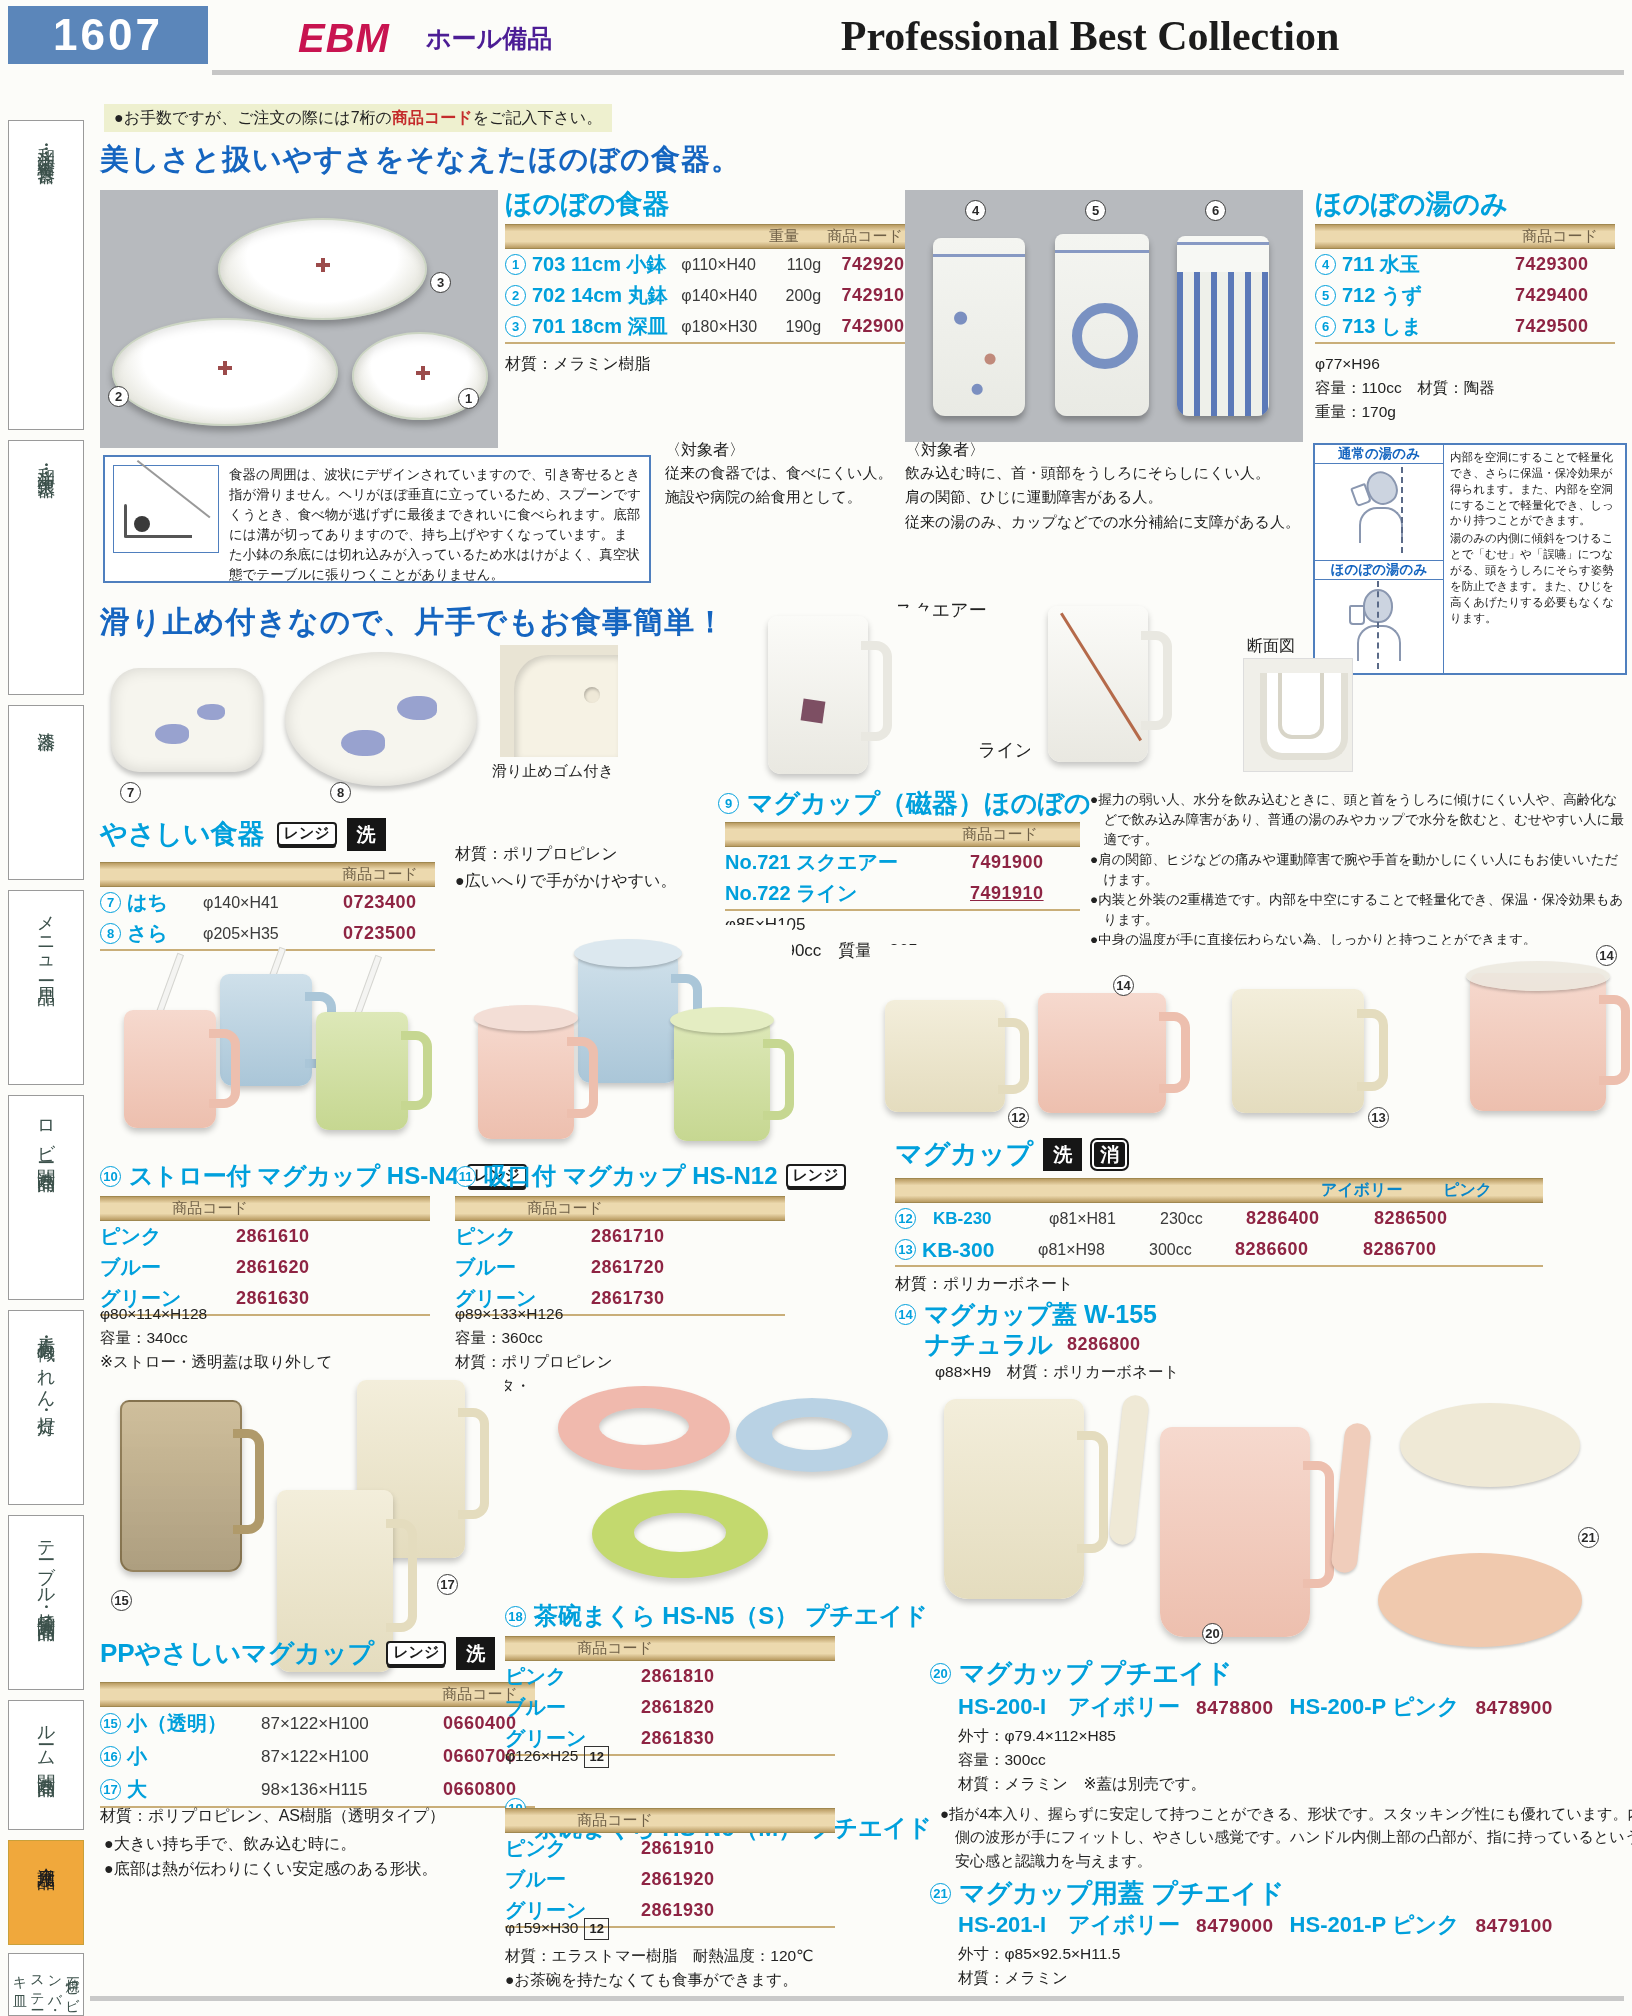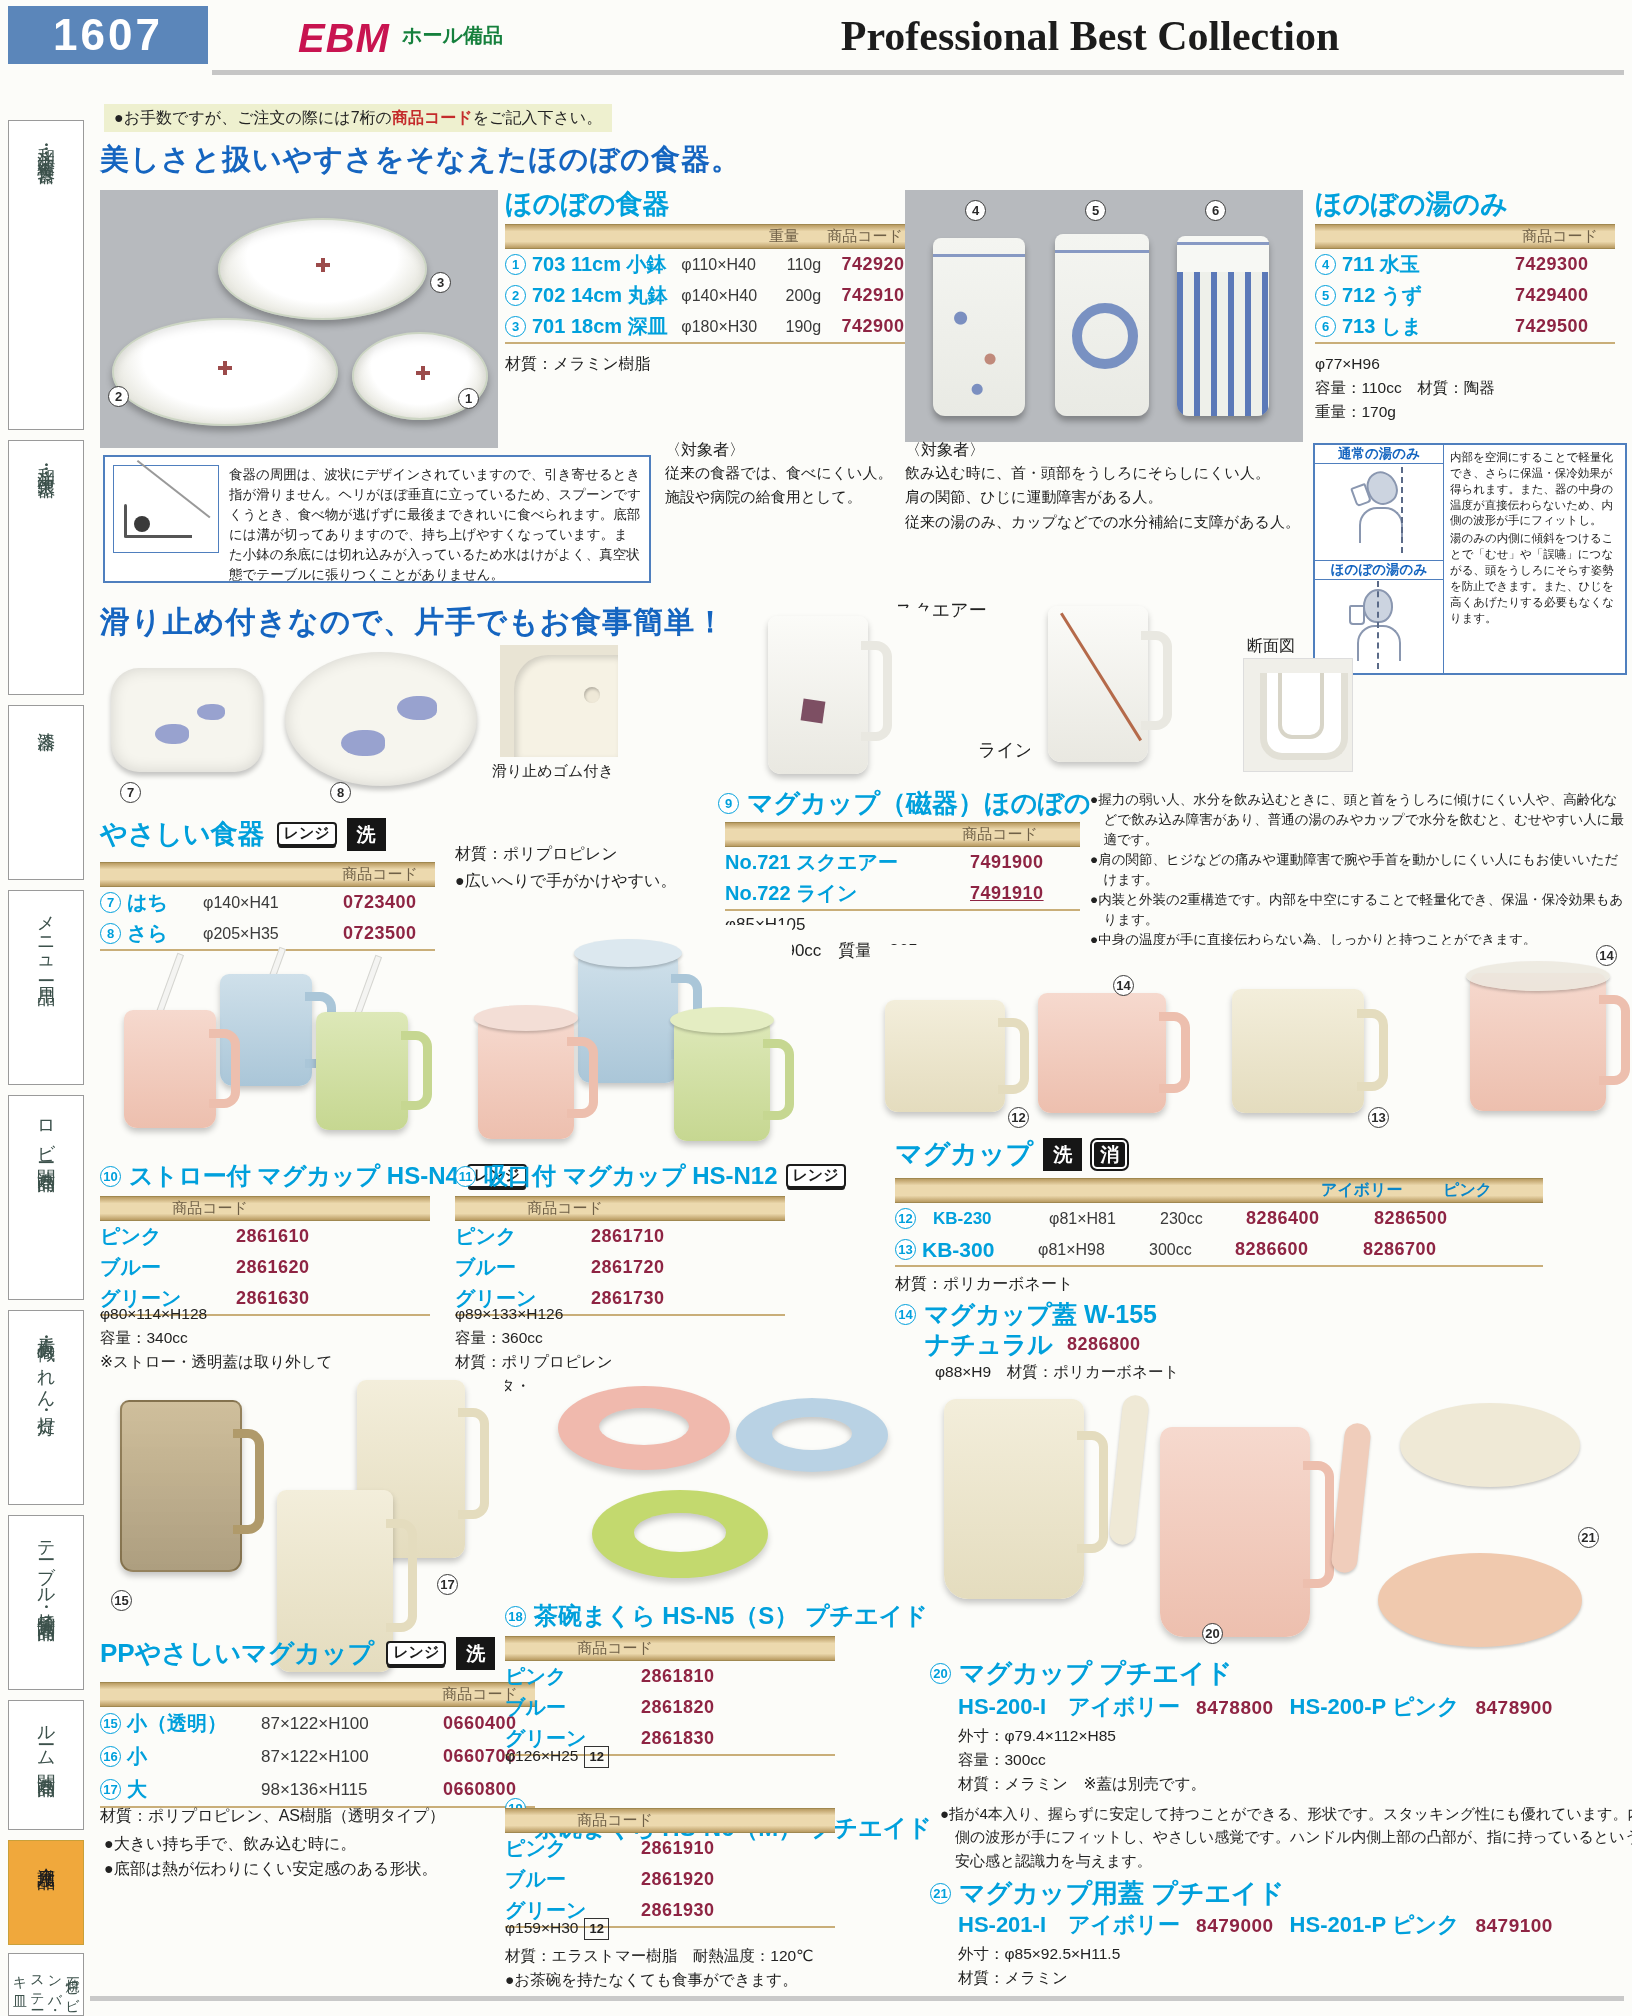--- a/index.html
+++ b/index.html
@@ -3,21 +3,21 @@
 <meta charset="utf-8">
 <style>
   html,body{margin:0;padding:0;background:#9a9a9a;}
   .page{position:relative;width:1632px;height:2016px;background:#fcfcf9;overflow:hidden;
         font-family:"Liberation Sans","DejaVu Sans",sans-serif;color:#222;}
   .abs{position:absolute;}
   
   .pageno{left:8px;top:6px;width:200px;height:58px;background:#5b86ba;color:#fff;
           font-size:44px;font-weight:bold;display:flex;align-items:center;justify-content:center;letter-spacing:3px;}
   .brand{left:298px;top:16px;font-size:40px;font-weight:bold;font-style:italic;color:#c81450;letter-spacing:1px;}
-  .brand-sub{left:402px;top:22px;font-size:20px;font-weight:bold;color:#15803d;}
+  .brand-sub{left:426px;top:22px;font-size:25px;font-weight:bold;color:#4c1d95;}
   .collection{left:740px;top:12px;width:700px;font-size:42px;font-weight:bold;color:#1c1c1c;
               font-family:"Liberation Serif","DejaVu Serif",serif;text-align:center;}
   .header-rule{left:212px;top:70px;width:1412px;height:5px;background:#c6c6c6;}
   .order-note{left:104px;top:104px;height:28px;padding:0 10px;background:#eef0cf;display:flex;align-items:center;font-size:16px;color:#222;}
   .order-note .red{color:#c42b2b;font-weight:bold;}
   
   .side{left:8px;width:76px;border:1px solid #9a9a9a;background:#fff;box-sizing:border-box;
         writing-mode:vertical-rl;display:flex;justify-content:flex-start;align-items:center;
         padding-top:12px;font-size:18px;color:#3c514b;letter-spacing:2px;line-height:1.25;font-weight:500;}
   .side.active{background:#f0a83c;border-color:#c9a03a;color:#1d1d1d;}
@@ -249,21 +249,21 @@
       </div>
       <div style="position:relative;flex:1;">
         <div class="complabel">ほのぼの湯のみ</div>
         <div class="p-head" style="left:48px;top:28px;"></div>
         <div class="p-cup" style="left:34px;top:44px;"></div>
         <div class="p-body" style="left:42px;top:64px;"></div>
         <div class="dashline" style="left:62px;top:20px;height:88px;"></div>
       </div>
     </div>
     <div style="flex:1;padding:5px 6px;font-size:11.5px;line-height:1.38;color:#222;">
-      <div>内部を空洞にすることで軽量化でき、さらに保温・保冷効果が得られます。また、器の中身の温度が直接伝わらないため、内側の波形が手にフィットし。</div>
+      <div>内部を空洞にすることで軽量化でき、さらに保温・保冷効果が得られます。また、内部を空洞にすることで軽量化でき、しっかり持つことができます。</div>
       <div style="margin-top:2px;">湯のみの内側に傾斜をつけることで「むせ」や「誤嚥」につながる、頭をうしろにそらす姿勢を防止できます。また、ひじを高くあげたりする必要もなくなります。</div>
     </div>
   </div>
 
   <div class="abs hl" style="left:100px;top:602px;font-size:30px;">滑り止め付きなので、片手でもお食事簡単！</div>
 
   <div class="photo light" style="left:105px;top:650px;width:375px;height:150px;background:#fcfcf9;">
     <div class="plate" style="left:6px;top:18px;width:152px;height:104px;border-radius:28px;">
       <div class="fish" style="left:44px;top:56px;"></div>
         <div class="fish" style="left:86px;top:36px;width:28px;height:16px;"></div>

